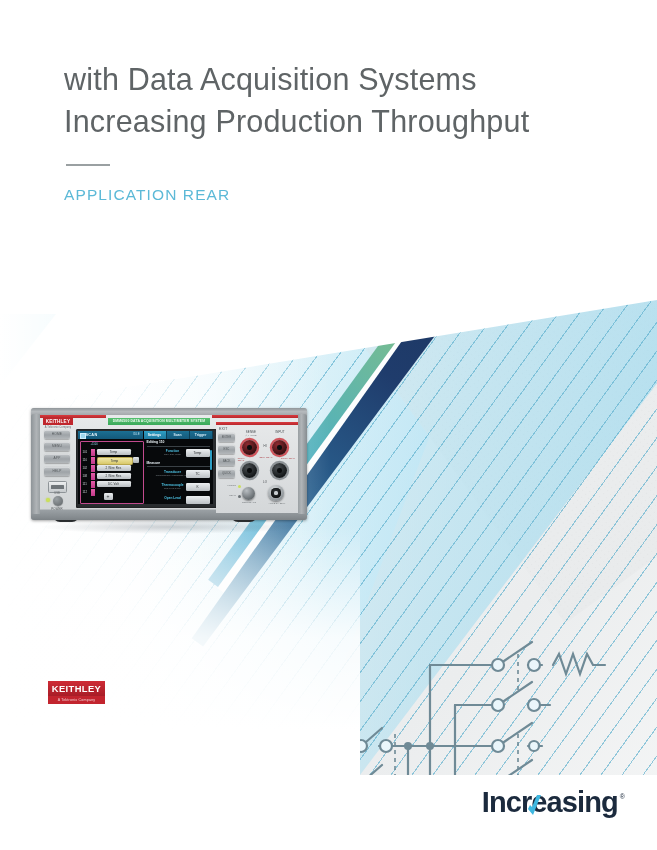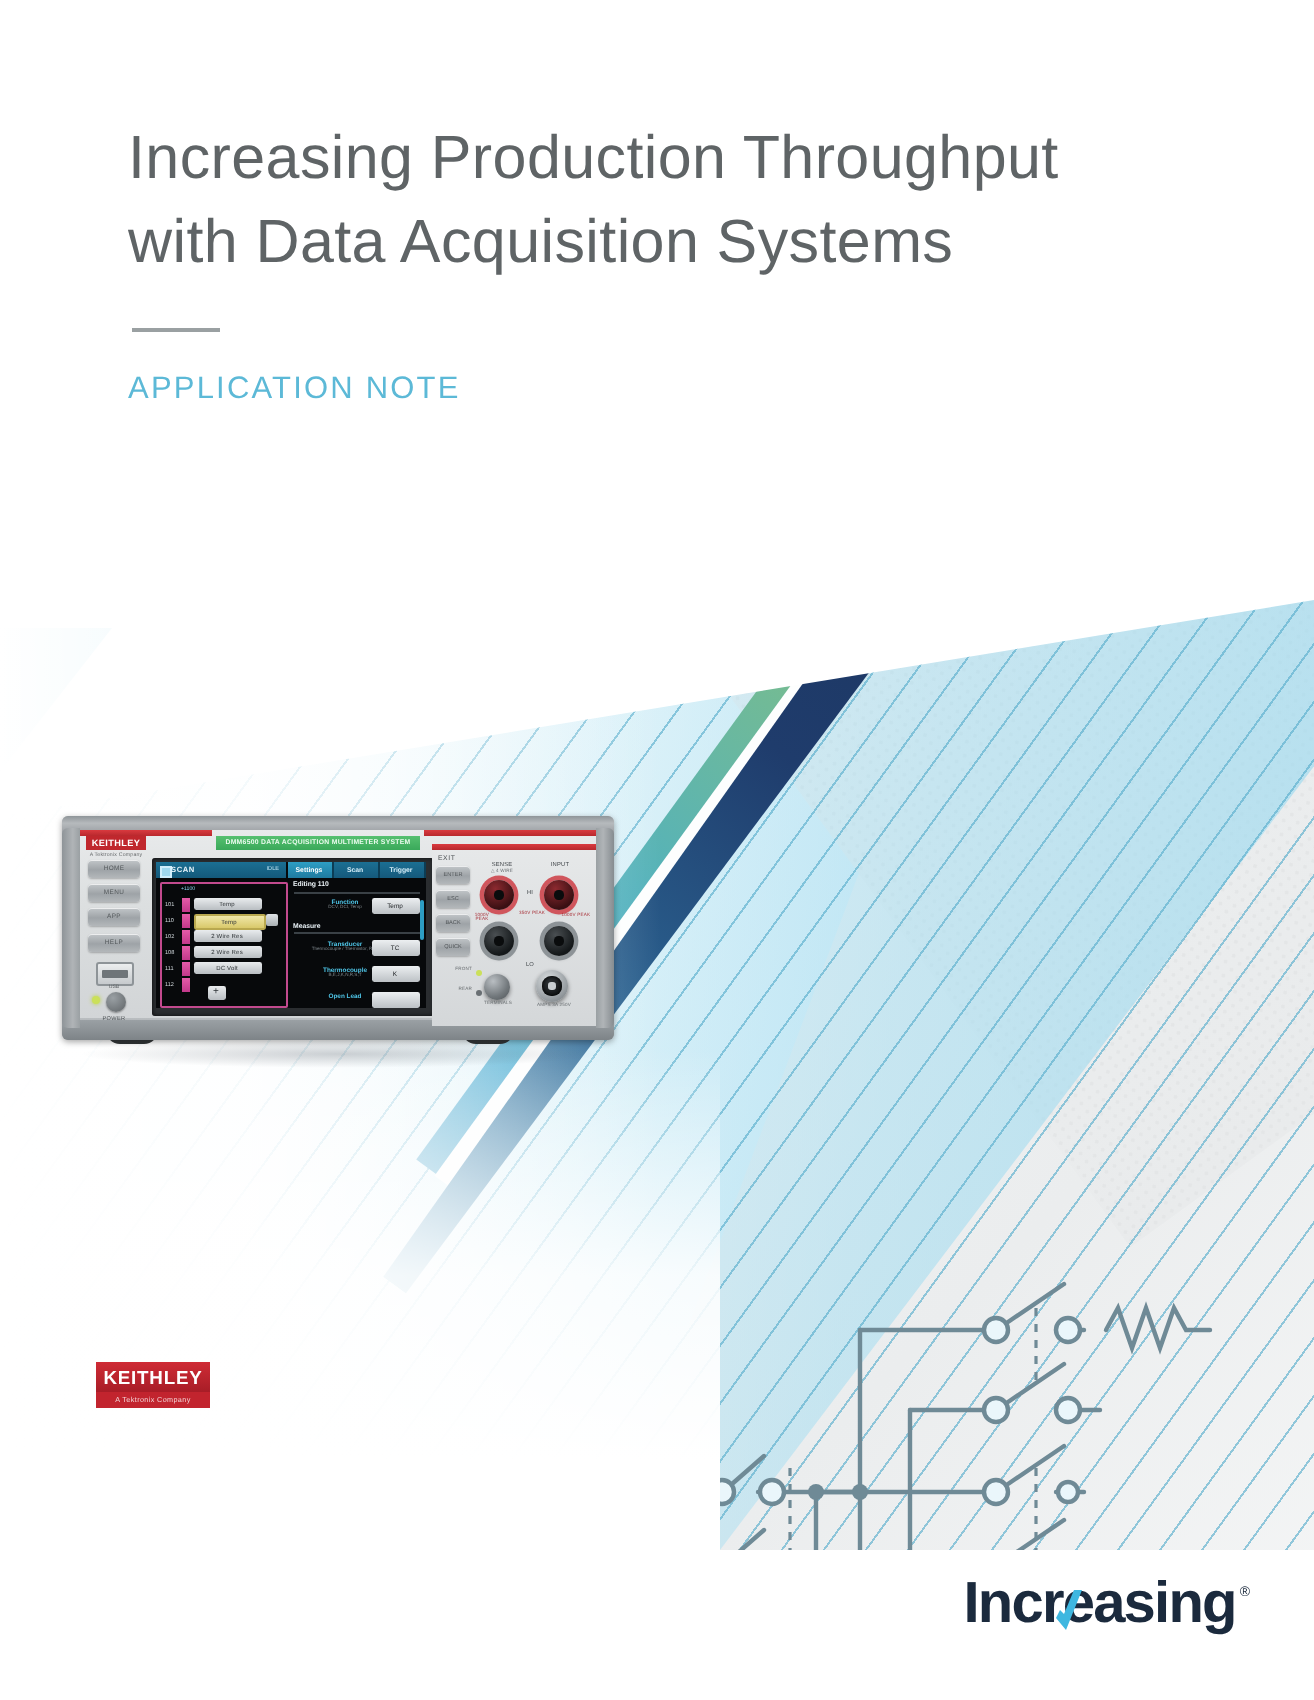--- a/index.html
+++ b/index.html
@@ -232,24 +232,24 @@
   .tek-txt{font-size:29px;font-weight:700;color:#1b2a3d;letter-spacing:-.9px;line-height:1;
      position:relative;}
   .tek-reg{font-size:7px;color:#1b2a3d;margin-left:2px;margin-bottom:17px;}
 </style>
 </head>
 <body>
 
 <div class="page">
 
   <div class="title-block">
+    <div class="title-line">with Data Acquisition Systems</div>
     <div class="title-line">Increasing Production Throughput</div>
-    <div class="title-line">with Data Acquisition Systems</div>
     <div class="rule"></div>
-    <div class="kicker">APPLICATION NOTE</div>
+    <div class="kicker">APPLICATION REAR</div>
   </div>
 
   <div class="hero">
     <div class="hero-bg"></div>
 
     <div class="gray-wash"></div>
     <div class="dot-panel"></div>
 
     <div class="glass"></div>
     <div class="stripes-faint"></div>

